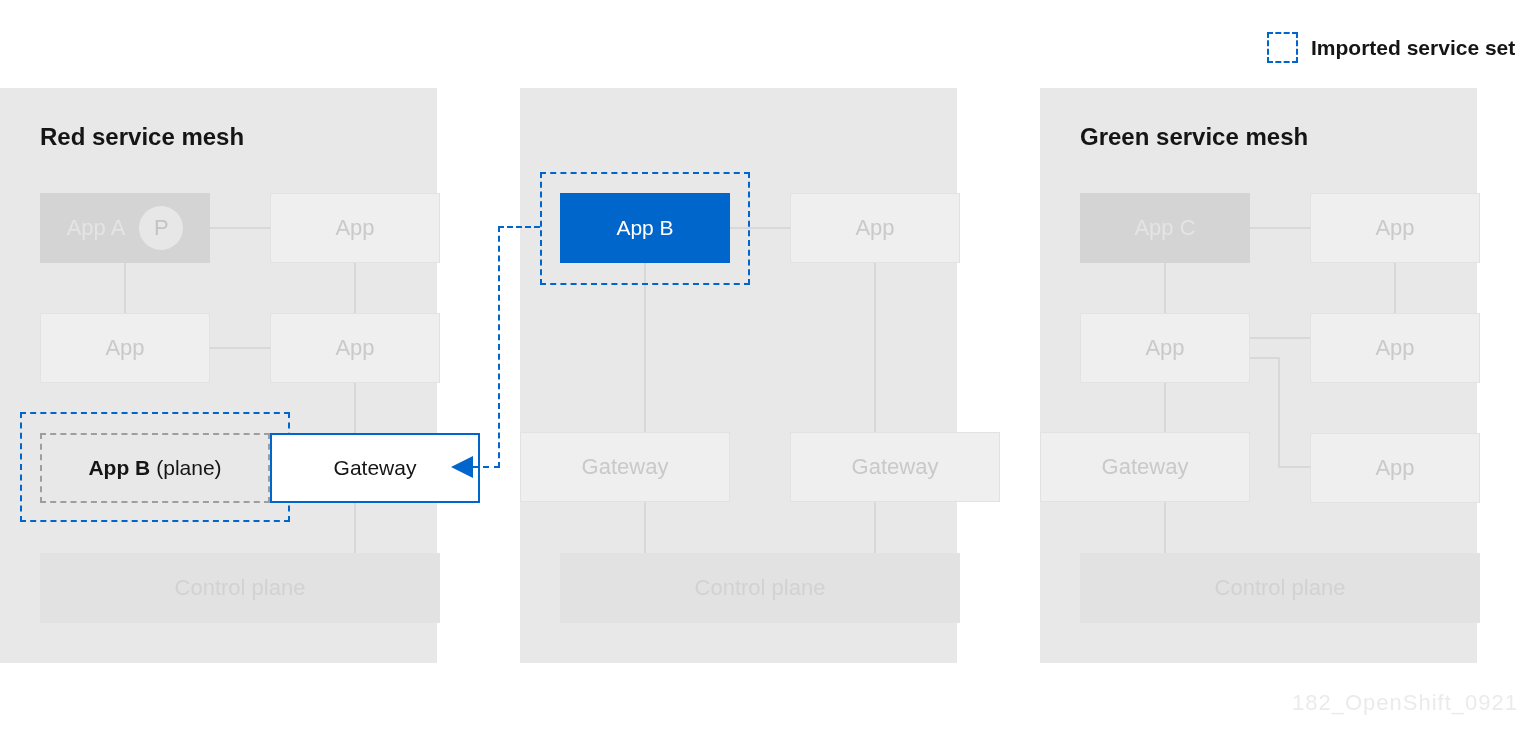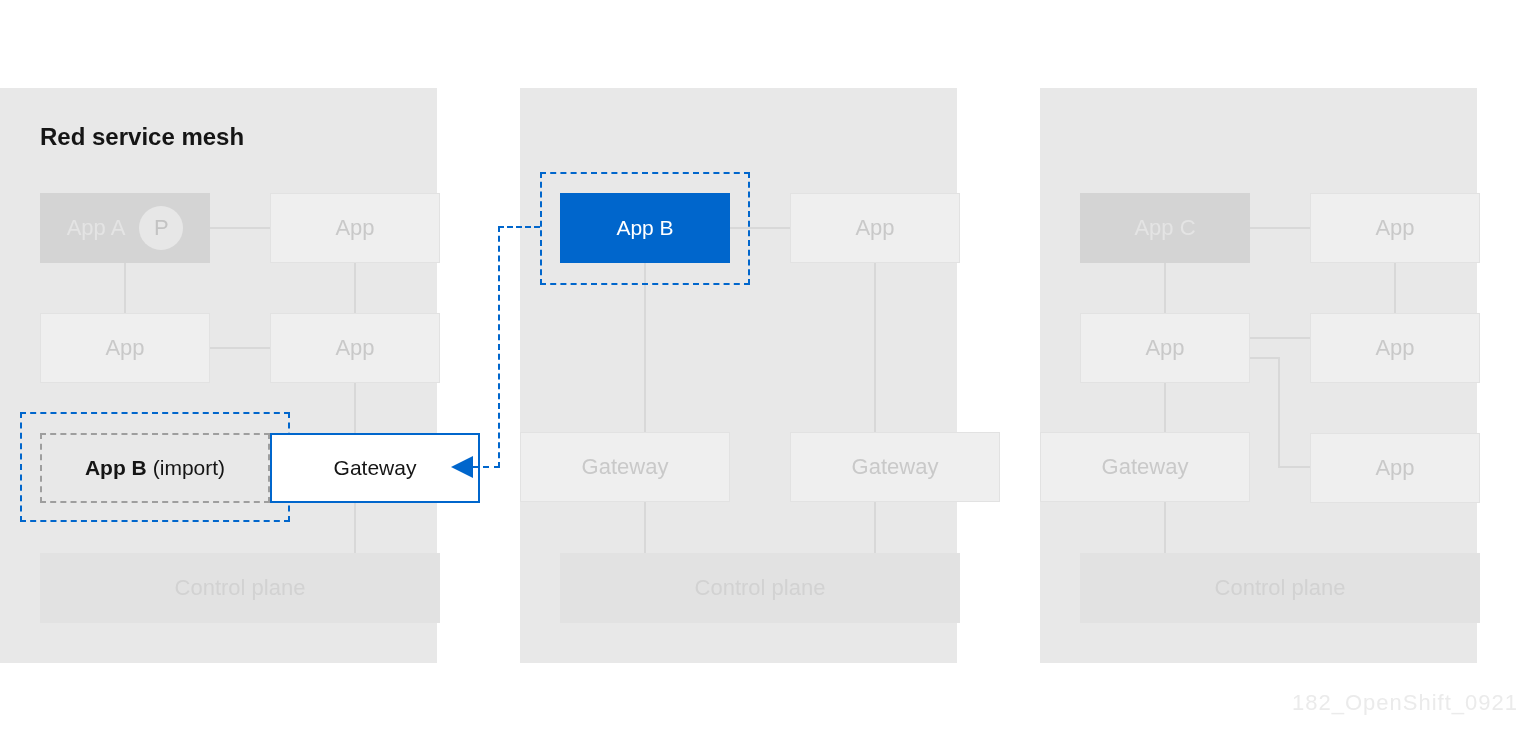--- a/index.html
+++ b/index.html
@@ -28,20 +28,24 @@
   .legend{position:absolute;top:32px;left:1267px;display:flex;align-items:center;gap:13px;}
   .legend-swatch{width:31px;height:31px;border:2px dashed #0066cc;box-sizing:border-box;background:#ffffff;}
   .legend-label{font-size:21px;font-weight:700;color:#151515;white-space:nowrap;}
   .watermark{position:absolute;top:690px;right:2px;font-size:22px;color:#ebebeb;letter-spacing:1px;white-space:nowrap;}
 </style>
 </head>
 <body>
 
 <div class="canvas">
 
+  <div class="legend">
+    <div class="legend-swatch"></div>
+    <div class="legend-label">Imported service set</div>
+  </div>
 
   <div class="panel" style="left:0;">
     <div class="mesh-title" style="left:40px;top:34px;">Red service mesh</div>
 
     <div class="hline" style="left:210px;top:139px;width:60px;"></div>
     <div class="hline" style="left:210px;top:259px;width:60px;"></div>
     <div class="vline" style="left:124px;top:175px;height:50px;"></div>
     <div class="vline" style="left:354px;top:175px;height:50px;"></div>
     <div class="vline" style="left:354px;top:295px;height:50px;"></div>
     <div class="vline" style="left:354px;top:414px;height:51px;"></div>
@@ -56,21 +60,21 @@
     <div class="box dim" style="left:40px;top:225px;width:170px;height:70px;">
       <span>App</span>
     </div>
     <div class="box dim" style="left:270px;top:225px;width:170px;height:70px;">
       <span>App</span>
     </div>
 
     <div class="outline-blue" style="left:20px;top:324px;width:270px;height:110px;"></div>
     <div class="box import-inner" style="left:40px;top:345px;width:230px;height:70px;">
       <span class="b">App B</span>
-      <span>(import)</span>
+      <span>(plane)</span>
     </div>
     <div class="box gw-active" style="left:270px;top:345px;width:210px;height:70px;">
       <span>Gateway</span>
     </div>
 
     <div class="box ctrl" style="left:40px;top:465px;width:400px;height:70px;">
       <span>Control plane</span>
     </div>
   </div>
 
@@ -96,20 +100,21 @@
     <div class="box dim" style="left:270px;top:344px;width:210px;height:70px;">
       <span>Gateway</span>
     </div>
 
     <div class="box ctrl" style="left:40px;top:465px;width:400px;height:70px;">
       <span>Control plane</span>
     </div>
   </div>
 
   <div class="panel" style="left:1040px;">
+    <div class="mesh-title" style="left:40px;top:34px;">Green service mesh</div>
 
     <div class="hline" style="left:210px;top:139px;width:60px;"></div>
     <div class="vline" style="left:124px;top:175px;height:50px;"></div>
     <div class="vline" style="left:354px;top:175px;height:50px;"></div>
     <div class="hline" style="left:210px;top:249px;width:60px;"></div>
     <div class="hline" style="left:210px;top:269px;width:30px;"></div>
     <div class="vline" style="left:238px;top:269px;height:111px;"></div>
     <div class="hline" style="left:238px;top:378px;width:32px;"></div>
     <div class="vline" style="left:124px;top:295px;height:49px;"></div>
     <div class="vline" style="left:124px;top:414px;height:51px;"></div>

